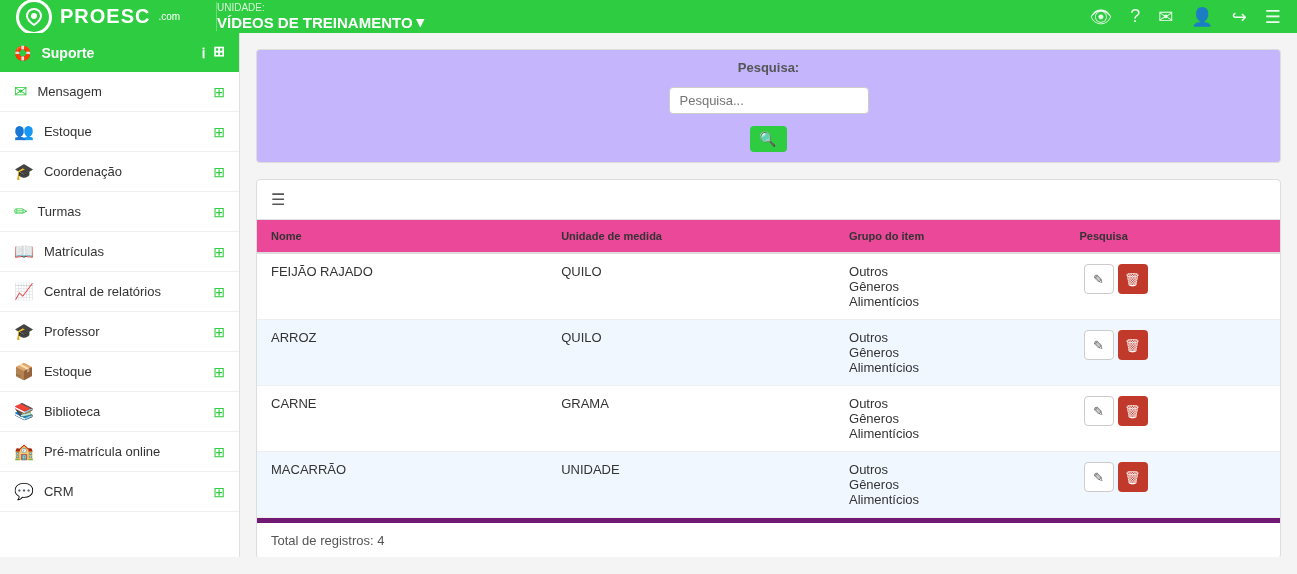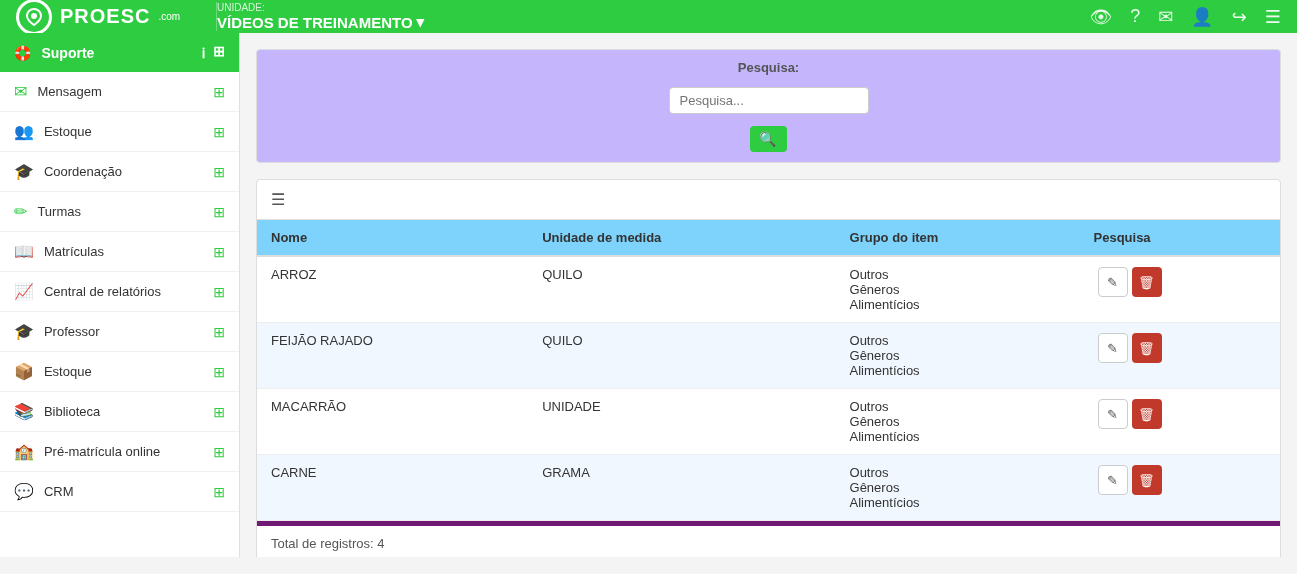--- a/index.html
+++ b/index.html
@@ -119,25 +119,25 @@
     .table-toolbar {
       padding: 10px 14px;
       border-bottom: 1px solid #e0e0e0;
     }
     .list-icon { font-size: 16px; color: #555; }
     table {
       width: 100%;
       border-collapse: collapse;
     }
     th {
-      background: #7dd3fc;
+      background: #ec4899;
       border-bottom: 2px solid #ddd;
       padding: 10px 14px;
       text-align: left;
-      font-size: 13px;
+      font-size: 11px;
       color: #333;
       font-weight: bold;
     }
     td {
       padding: 10px 14px;
       border-bottom: 1px solid #eee;
       vertical-align: top;
       font-size: 13px;
       color: #333;
     }
@@ -314,58 +314,58 @@
         <thead>
           <tr>
             <th>Nome</th>
             <th>Unidade de medida</th>
             <th>Grupo do item</th>
             <th>Pesquisa</th>
           </tr>
         </thead>
         <tbody id="table-body">
         <tr>
+              <td>FEIJÃO RAJADO</td>
+              <td>QUILO</td>
+              <td>Outros<br>Gêneros<br>Alimentícios</td>
+              <td><button class="cmd-btn btn-edit">
+                  <span style="font-size:13px">✎</span>
+                </button><button class="cmd-btn btn-delete">
+                  <span style="font-size:13px">🗑</span>
+                </button></td>
+            </tr>
+            <tr>
               <td>ARROZ</td>
               <td>QUILO</td>
               <td>Outros<br>Gêneros<br>Alimentícios</td>
               <td><button class="cmd-btn btn-edit">
                   <span style="font-size:13px">✎</span>
                 </button><button class="cmd-btn btn-delete">
                   <span style="font-size:13px">🗑</span>
                 </button></td>
             </tr>
             <tr>
-              <td>FEIJÃO RAJADO</td>
-              <td>QUILO</td>
+              <td>CARNE</td>
+              <td>GRAMA</td>
               <td>Outros<br>Gêneros<br>Alimentícios</td>
               <td><button class="cmd-btn btn-edit">
                   <span style="font-size:13px">✎</span>
                 </button><button class="cmd-btn btn-delete">
                   <span style="font-size:13px">🗑</span>
                 </button></td>
             </tr>
             <tr>
               <td>MACARRÃO</td>
               <td>UNIDADE</td>
               <td>Outros<br>Gêneros<br>Alimentícios</td>
               <td><button class="cmd-btn btn-edit">
                   <span style="font-size:13px">✎</span>
                 </button><button class="cmd-btn btn-delete">
                   <span style="font-size:13px">🗑</span>
                 </button></td>
             </tr>
-            <tr>
-              <td>CARNE</td>
-              <td>GRAMA</td>
-              <td>Outros<br>Gêneros<br>Alimentícios</td>
-              <td><button class="cmd-btn btn-edit">
-                  <span style="font-size:13px">✎</span>
-                </button><button class="cmd-btn btn-delete">
-                  <span style="font-size:13px">🗑</span>
-                </button></td>
-            </tr>
           </tbody>
       </table>
       <div class="table-footer">Total de registros: 4</div>
     </div>
 
   </div>
 </div>
 
 </body></html>

